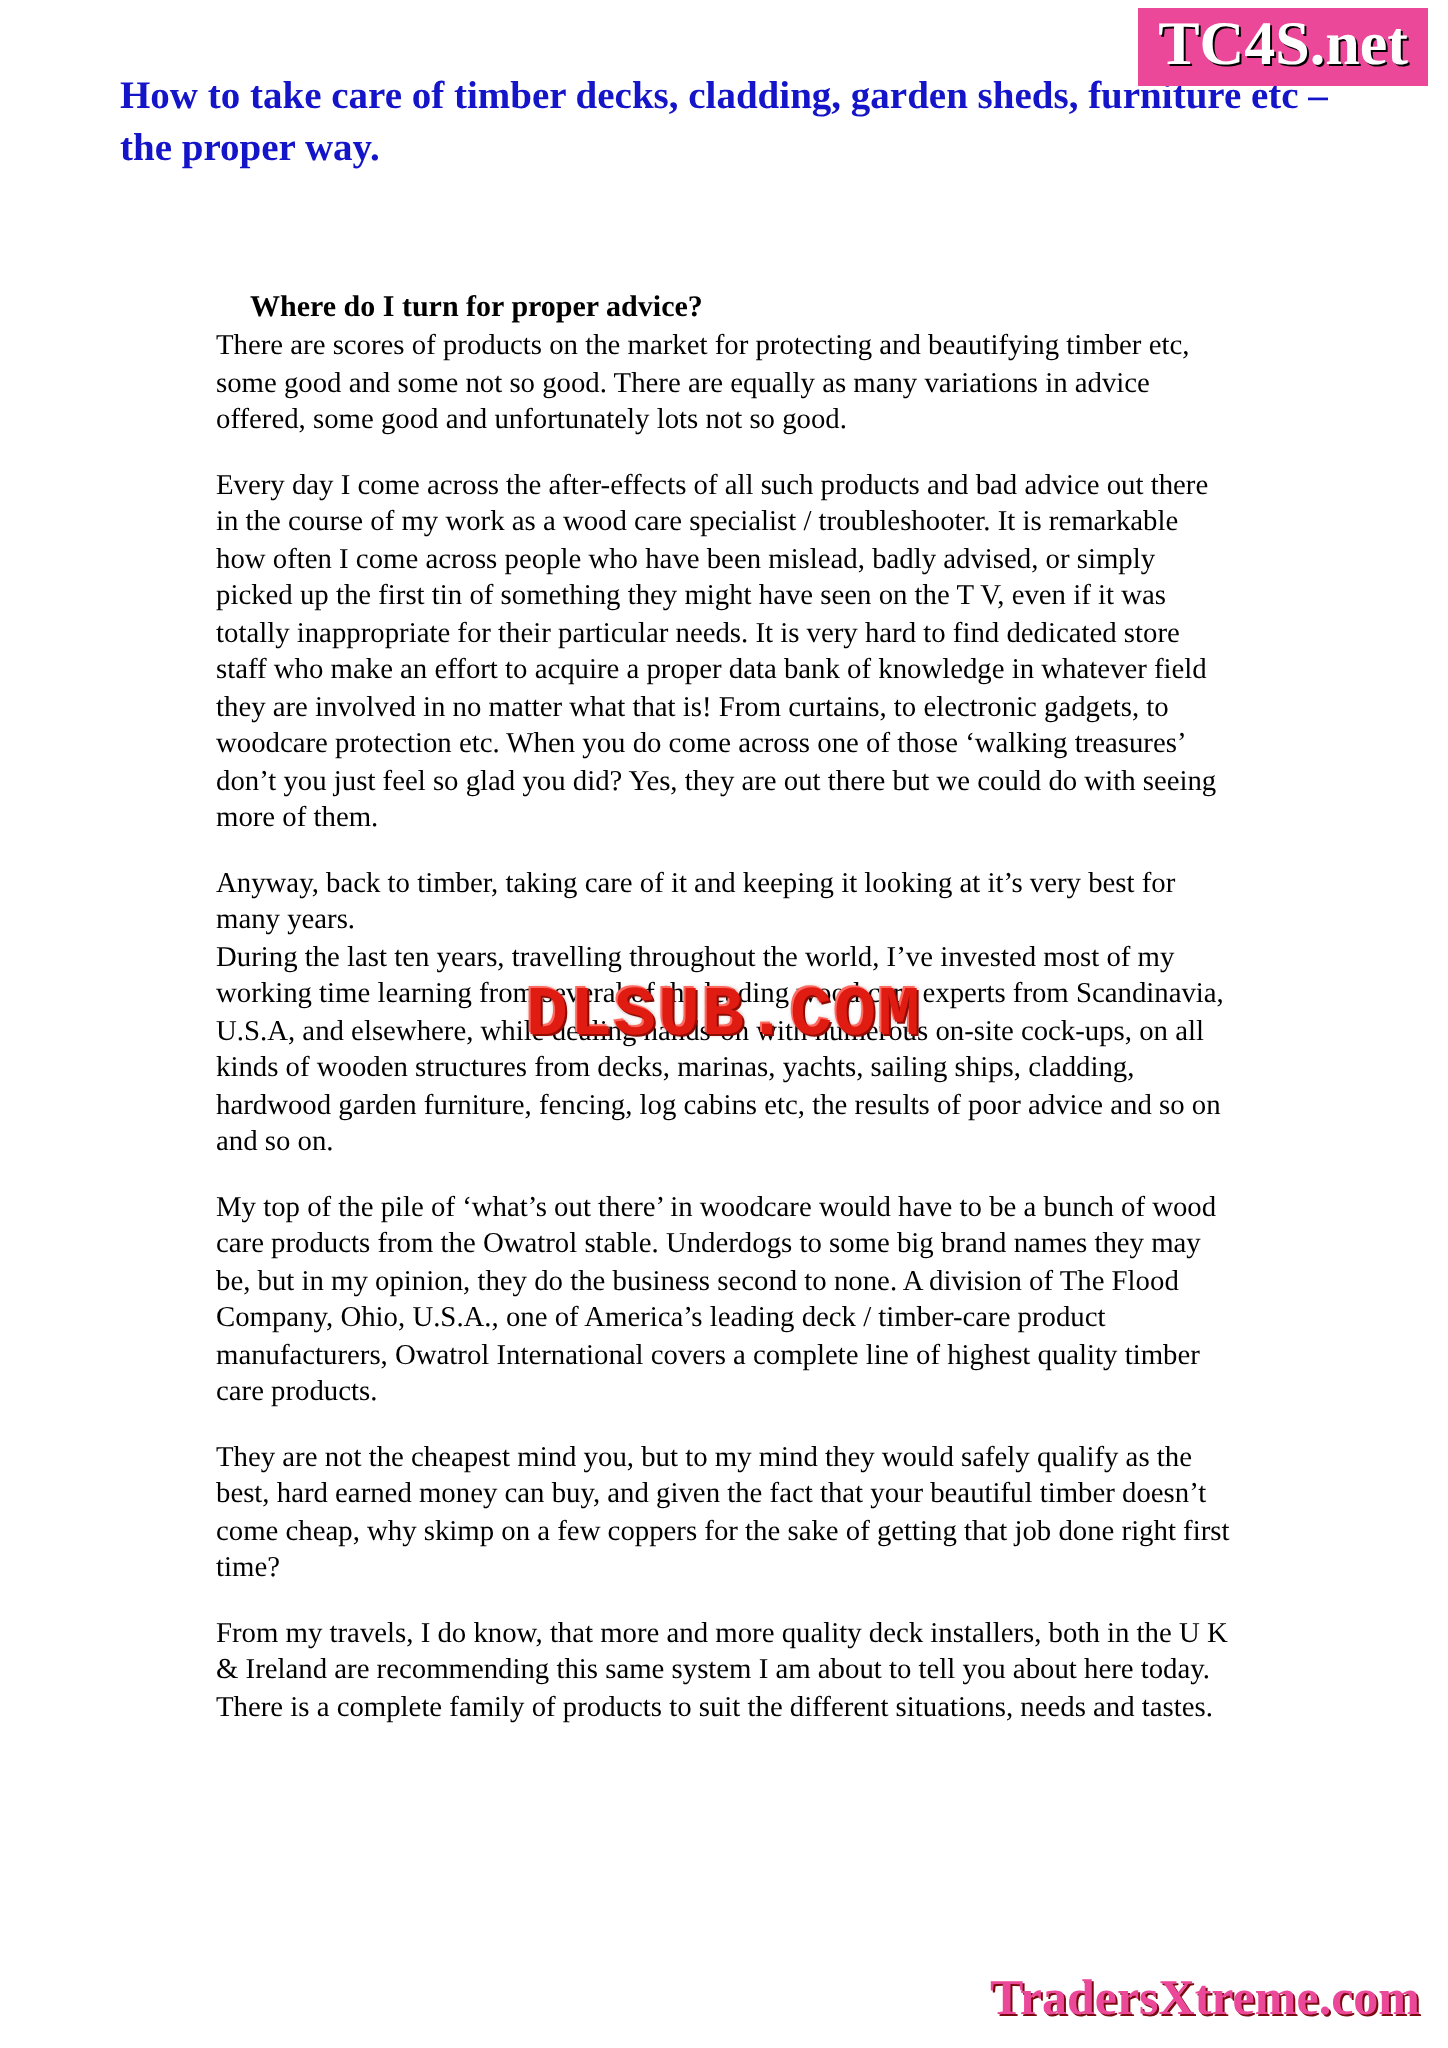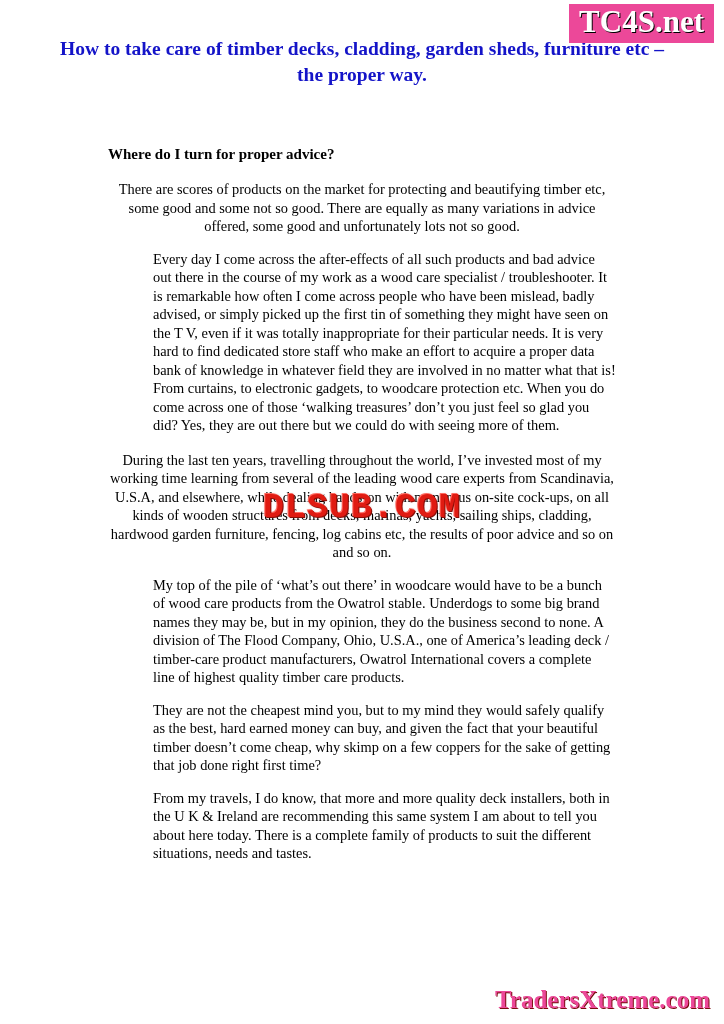--- a/index.html
+++ b/index.html
@@ -38,21 +38,21 @@
     line-height: 1.05;
     z-index: 5;
   }
 
   
   .doc-title {
     position: absolute;
     top: 36px;
     left: 60px;
     width: 604px;
-    text-align: center;
+    text-align: left;
     color: #1414c8;
     font-weight: bold;
     font-size: 19.5px;
     line-height: 1.35;
     font-family: "Liberation Serif", serif;
   }
 
   
   .body-col {
     position: absolute;
@@ -61,37 +61,35 @@
     width: 508px;
     font-size: 14.4px;
     line-height: 1.285;
     color: #000000;
     text-align: left;
   }
 
   .section-heading {
     font-weight: bold;
     font-size: 15px;
-    margin: 0 0 0 0;
+    margin: 0 0 0 17px;
     padding: 0;
   }
 
   p.para {
     margin: 0;
     padding: 0;
   }
 
   p.spaced {
     margin-top: 14px;
-    margin-left: 45px;
   }
 
   p.tight {
-    margin-top: 16px;
-    text-align: center;
+    margin-top: 0;
   }
 
   
   .dlsub-watermark {
     position: absolute;
     top: 488px;
     left: 50%;
     transform: translateX(-50%);
     font-family: Liberation Mono, monospace;
     font-weight: bold;
@@ -131,20 +129,21 @@
   <div class="doc-title">How to take care of timber decks, cladding, garden sheds, furniture etc – the proper way.</div>
 
   <div class="body-col">
 
     <div class="section-heading">Where do I turn for proper advice?</div>
 
     <p class="para tight">There are scores of products on the market for protecting and beautifying timber etc, some good and some not so good. There are equally as many variations in advice offered, some good and unfortunately lots not so good.</p>
 
     <p class="para spaced">Every day I come across the after-effects of all such products and bad advice out there in the course of my work as a wood care specialist / troubleshooter. It is remarkable how often I come across people who have been mislead, badly advised, or simply picked up the first tin of something they might have seen on the T V, even if it was totally inappropriate for their particular needs. It is very hard to find dedicated store staff who make an effort to acquire a proper data bank of knowledge in whatever field they are involved in no matter what that is! From curtains, to electronic gadgets, to woodcare protection etc. When you do come across one of those ‘walking treasures’ don’t you just feel so glad you did? Yes, they are out there but we could do with seeing more of them.</p>
 
+    <p class="para spaced">Anyway, back to timber, taking care of it and keeping it looking at it’s very best for many years.</p>
 
 
     <p class="para tight">During the last ten years, travelling throughout the world, I’ve invested most of my working time learning from several of the leading wood care experts from Scandinavia, U.S.A, and elsewhere, while dealing hands-on with numerous on-site cock-ups, on all kinds of wooden structures from decks, marinas, yachts, sailing ships, cladding, hardwood garden furniture, fencing, log cabins etc, the results of poor advice and so on and so on.</p>
 
 
     <p class="para spaced">My top of the pile of ‘what’s out there’ in woodcare would have to be a bunch of wood care products from the Owatrol stable. Underdogs to some big brand names they may be, but in my opinion, they do the business second to none. A division of The Flood Company, Ohio, U.S.A., one of America’s leading deck / timber-care product manufacturers, Owatrol International covers a complete line of highest quality timber care products.</p>
 
     <p class="para spaced">They are not the cheapest mind you, but to my mind they would safely qualify as the best, hard earned money can buy, and given the fact that your beautiful timber doesn’t come cheap, why skimp on a few coppers for the sake of getting that job done right first time?</p>
 
     <p class="para spaced">From my travels, I do know, that more and more quality deck installers, both in the U K &amp; Ireland are recommending this same system I am about to tell you about here today. There is a complete family of products to suit the different situations, needs and tastes.</p>

